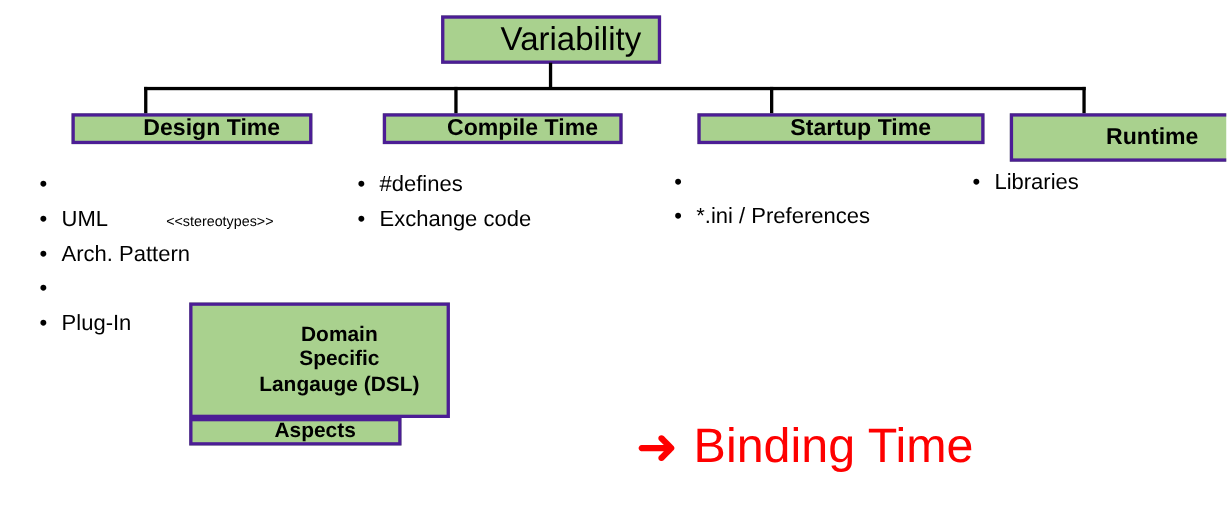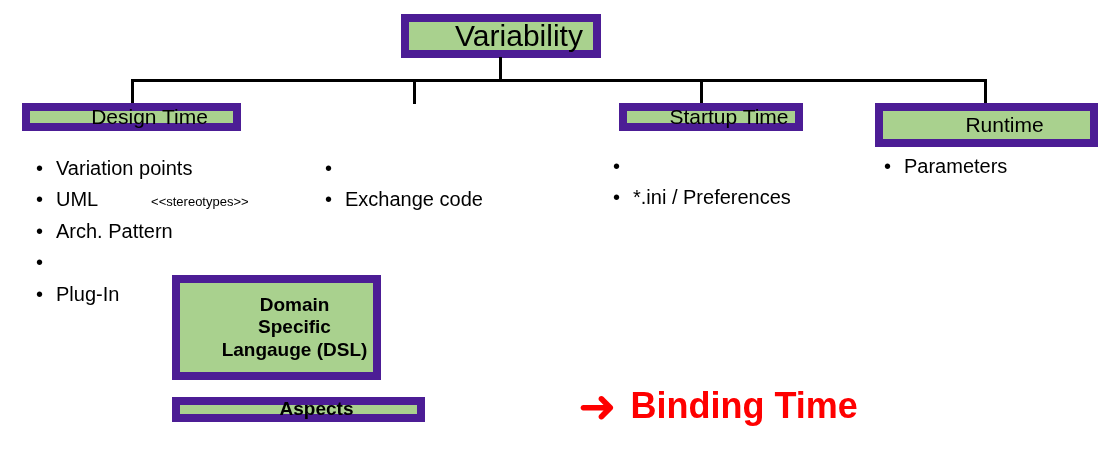--- a/index.html
+++ b/index.html
@@ -17,37 +17,38 @@
     width: 1115px;
     height: 463px;
     background: #ffffff;
     overflow: hidden;
   }
 
   
   .gbox {
     position: absolute;
     background: #a9d18e;
-    border: 8px solid #4c1d95;
+    border: 3px solid #4c1d95;
     box-sizing: border-box;
     display: flex;
     align-items: center;
     justify-content: center;
     text-align: center;
     color: #000000;
     line-height: 1.16;
     padding-left: 36px;
   }
   .gbox.title-box {
     font-size: 30px;
     font-weight: 400;
   }
   .gbox.cat-box {
     font-size: 21px;
-    font-weight: normal;
+    font-weight: bold;
+    margin-left: 43px;
   }
   .gbox.note-box {
     font-size: 19px;
     font-weight: bold;
     flex-direction: column;
     justify-content: center;
   }
   .gbox.note-box .ln { display: block; white-space: nowrap; }
 
   
@@ -93,50 +94,49 @@
     color: #fe0000;
     white-space: nowrap;
   }
   .callout .arrow {
     font-size: 46px;
     line-height: 1;
     margin-right: 14px;
     font-family: "DejaVu Sans", sans-serif;
   }
   .callout .ctext {
-    font-size: 36px;
+    font-size: 44px;
     line-height: 1;
-    font-weight: bold;
   }
 </style>
 </head>
 <body>
 
 <div id="canvas">
 
   <div class="gbox title-box" style="left:401px; top:14px; width:200px; height:44px;">Variability</div>
 
   <div class="line v" style="left:499px; top:57px; height:23px;"></div>
   <div class="line h" style="left:131px; top:79px; width:856px;"></div>
   <div class="line v" style="left:131px; top:79px; height:25px;"></div>
   <div class="line v" style="left:413px; top:79px; height:25px;"></div>
   <div class="line v" style="left:700px; top:79px; height:25px;"></div>
   <div class="line v" style="left:984px; top:79px; height:25px;"></div>
 
   <div class="gbox cat-box" style="left:22px; top:103px; width:219px; height:28px;">Design Time</div>
 
+  <div class="gbox cat-box" style="left:305px; top:103px; width:218px; height:28px;">Compile Time</div>
 
-  <div class="gbox cat-box" style="left:619px; top:103px; width:184px; height:28px;">Startup Time</div>
+  <div class="gbox cat-box" style="left:591px; top:103px; width:261px; height:28px;">Startup Time</div>
 
   <div class="gbox cat-box" style="left:875px; top:103px; width:223px; height:44px;">Runtime</div>
 
   <div class="bullets" style="left:36px; top:154px; width:270px;">
     <div class="bullet-row">
       <span class="bullet-dot">•</span>
-      <span class="bullet-text">Variation points</span>
     </div>
     <div class="bullet-row">
       <span class="bullet-dot">•</span>
       <span class="bullet-text"><span>UML </span><span class="stereo">&lt;&lt;stereotypes&gt;&gt;</span></span>
     </div>
     <div class="bullet-row">
       <span class="bullet-dot">•</span>
       <span class="bullet-text">Arch. Pattern</span>
     </div>
     <div class="bullet-row">
@@ -144,51 +144,52 @@
     </div>
     <div class="bullet-row">
       <span class="bullet-dot">•</span>
       <span class="bullet-text">Plug-In</span>
     </div>
   </div>
 
   <div class="bullets" style="left:325px; top:154px; width:250px;">
     <div class="bullet-row">
       <span class="bullet-dot">•</span>
+      <span class="bullet-text">#defines</span>
     </div>
     <div class="bullet-row">
       <span class="bullet-dot">•</span>
       <span class="bullet-text">Exchange code</span>
     </div>
   </div>
 
   <div class="bullets" style="left:613px; top:152px; width:240px;">
     <div class="bullet-row">
       <span class="bullet-dot">•</span>
     </div>
     <div class="bullet-row">
       <span class="bullet-dot">•</span>
       <span class="bullet-text">*.ini / Preferences</span>
     </div>
   </div>
 
   <div class="bullets" style="left:884px; top:152px; width:220px;">
     <div class="bullet-row">
       <span class="bullet-dot">•</span>
-      <span class="bullet-text">Parameters</span>
+      <span class="bullet-text">Libraries</span>
     </div>
   </div>
 
-  <div class="gbox note-box" style="left:172px; top:275px; width:209px; height:105px;">
+  <div class="gbox note-box" style="left:172px; top:275px; width:237px; height:105px;">
     <span class="ln">Domain</span>
     <span class="ln">Specific</span>
     <span class="ln">Langauge (DSL)</span>
   </div>
 
-  <div class="gbox note-box" style="left:172px; top:397px; width:253px; height:25px;">
+  <div class="gbox note-box" style="left:172px; top:380px; width:193px; height:25px;">
     <span class="ln">Aspects</span>
   </div>
 
   <div class="callout" style="left:578px; top:383px;">
     <span class="arrow">➜</span>
     <span class="ctext">Binding Time</span>
   </div>
 
 </div>
 

